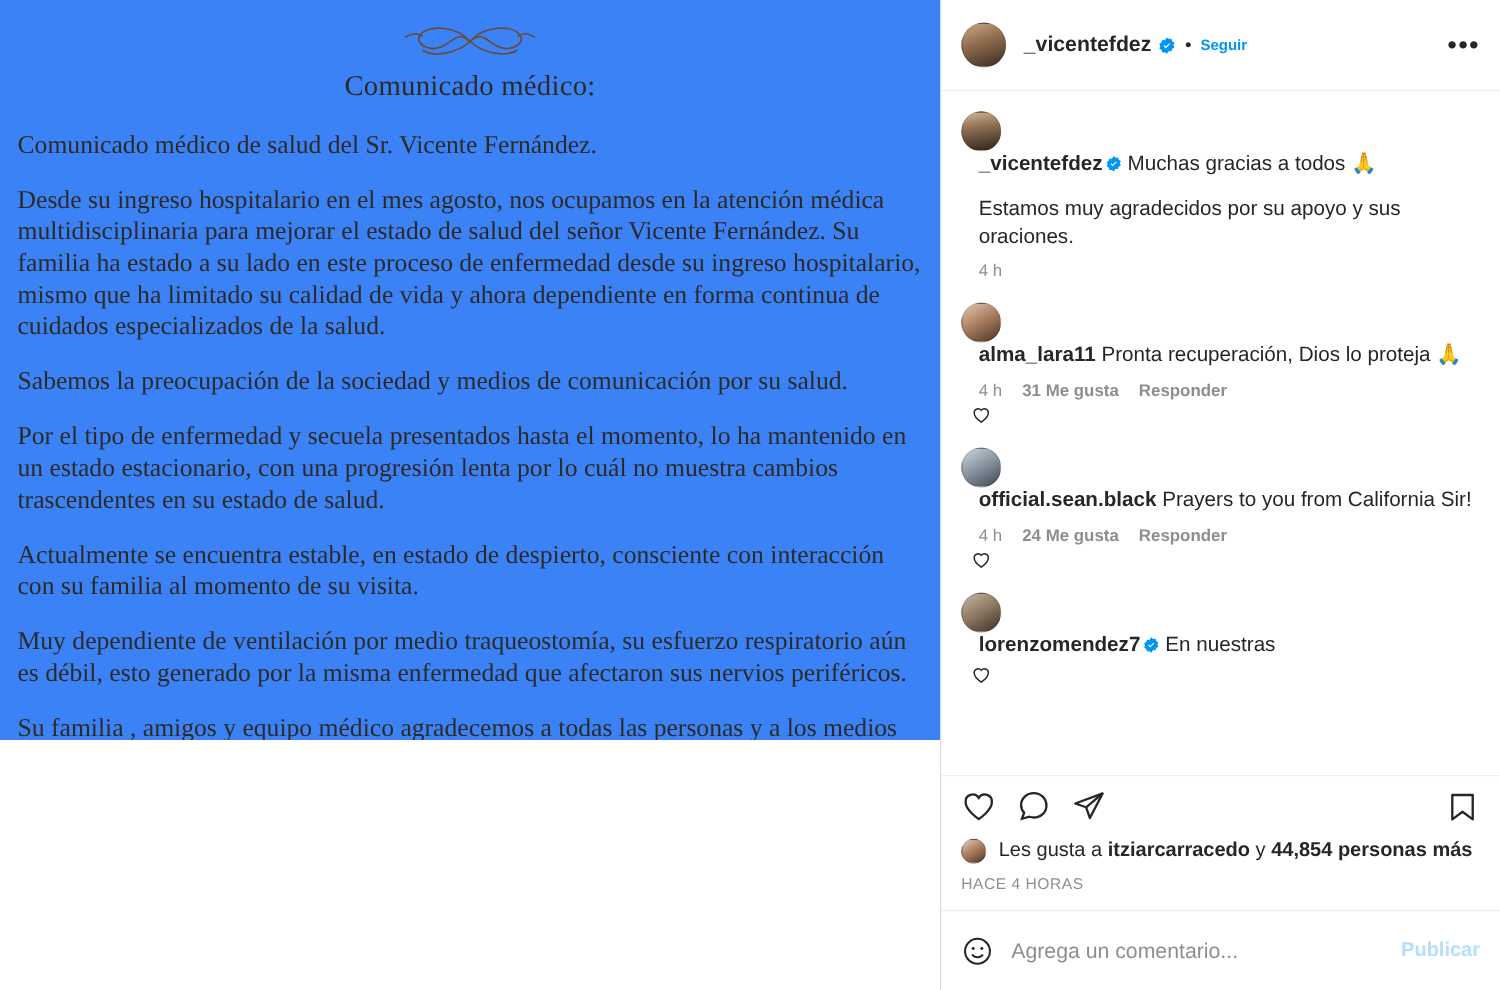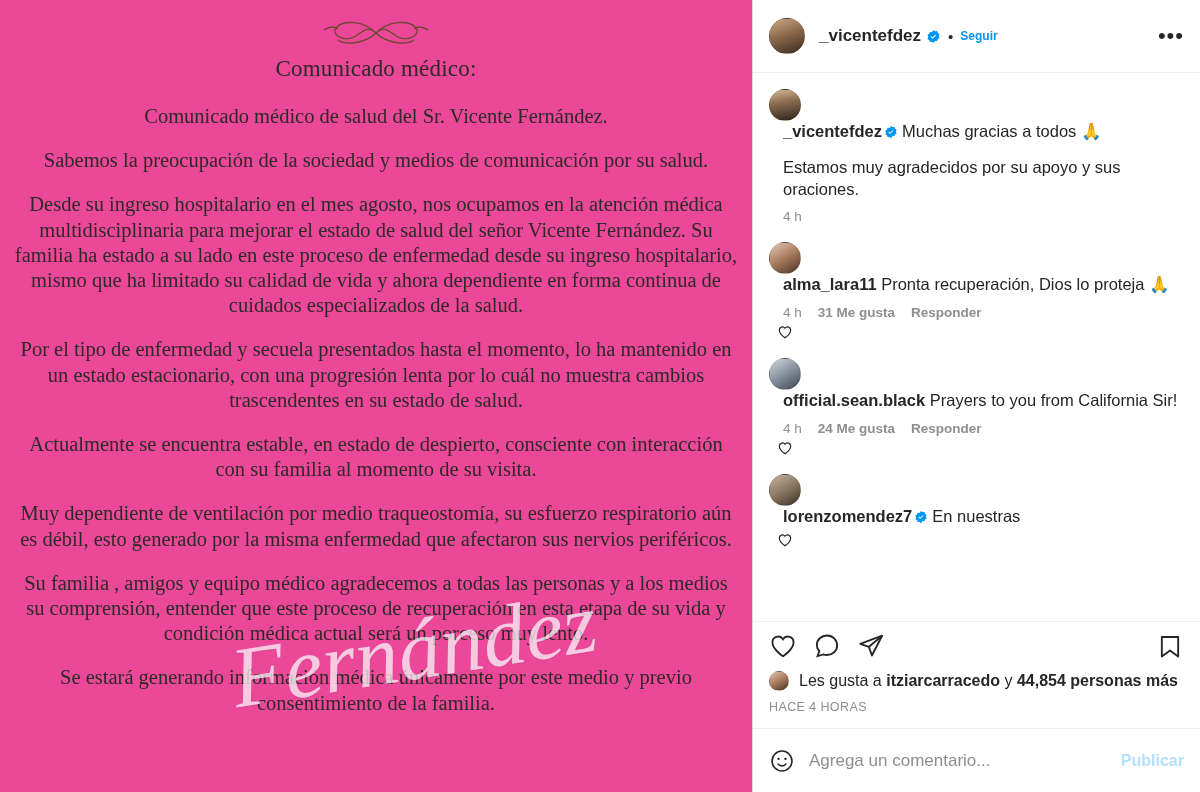--- a/index.html
+++ b/index.html
@@ -11,22 +11,22 @@
   }
   .screen {
     width: 1200px; height: 792px;
     display: flex;
     position: relative;
   }
 
   
   .statement {
     width: 752px;
-    height: 792px;
-    background: #ec4899;
+    height: 592px;
+    background: #3b82f6;
     position: relative;
     overflow: hidden;
     font-family: "Liberation Serif", serif;
     color: #2d2a26;
   }
   .statement .ornament {
     width: 100%;
     text-align: center;
     padding-top: 16px;
     height: 52px;
@@ -36,21 +36,21 @@
     text-align: center;
     font-size: 23px;
     margin-top: 4px;
     letter-spacing: .2px;
   }
   .statement .body {
     padding: 0 14px;
     margin-top: 22px;
   }
   .statement p {
-    text-align: center;
+    text-align: left;
     font-size: 20.5px;
     line-height: 1.23;
     margin-bottom: 19px;
     letter-spacing: 0;
   }
   .watermark {
     position: absolute;
     left: 230px;
     top: 600px;
     font-family: "Liberation Serif", serif;
@@ -266,22 +266,22 @@
         <path d="M70 17 C80 27, 100 30, 108 24"></path>
         <path d="M18 14 C24 10, 28 10, 32 13"></path>
         <path d="M122 14 C116 10, 112 10, 108 13"></path>
       </svg>
     </div>
 
     <div class="heading">Comunicado médico:</div>
 
     <div class="body">
       <p>Comunicado médico de salud del Sr. Vicente Fernández.</p>
+      <p>Desde su ingreso hospitalario en el mes agosto, nos ocupamos en la atención médica multidisciplinaria para mejorar el estado de salud del señor Vicente Fernández. Su familia ha estado a su lado en este proceso de enfermedad desde su ingreso hospitalario, mismo que ha limitado su calidad de vida y ahora dependiente en forma continua de cuidados especializados de la salud.</p>
       <p>Sabemos la preocupación de la sociedad y medios de comunicación por su salud.</p>
-      <p>Desde su ingreso hospitalario en el mes agosto, nos ocupamos en la atención médica multidisciplinaria para mejorar el estado de salud del señor Vicente Fernández. Su familia ha estado a su lado en este proceso de enfermedad desde su ingreso hospitalario, mismo que ha limitado su calidad de vida y ahora dependiente en forma continua de cuidados especializados de la salud.</p>
       <p>Por el tipo de enfermedad y secuela presentados hasta el momento, lo ha mantenido en un estado estacionario, con una progresión lenta por lo cuál no muestra cambios trascendentes en su estado de salud.</p>
       <p>Actualmente se encuentra estable, en estado de despierto, consciente con interacción con su familia al momento de su visita.</p>
       <p>Muy dependiente de ventilación por medio traqueostomía, su esfuerzo respiratorio aún es débil, esto generado por la misma enfermedad que afectaron sus nervios periféricos.</p>
       <p>Su familia , amigos y equipo médico agradecemos a todas las personas y a los medios su comprensión, entender que este proceso de recuperación en esta etapa de su vida y condición médica actual será un porceso muy lento.</p>
       <p>Se estará generando información médica únicamente por este medio y previo consentimiento de la familia.</p>
     </div>
 
     <div class="watermark">Fernández</div>
   </div>
 

